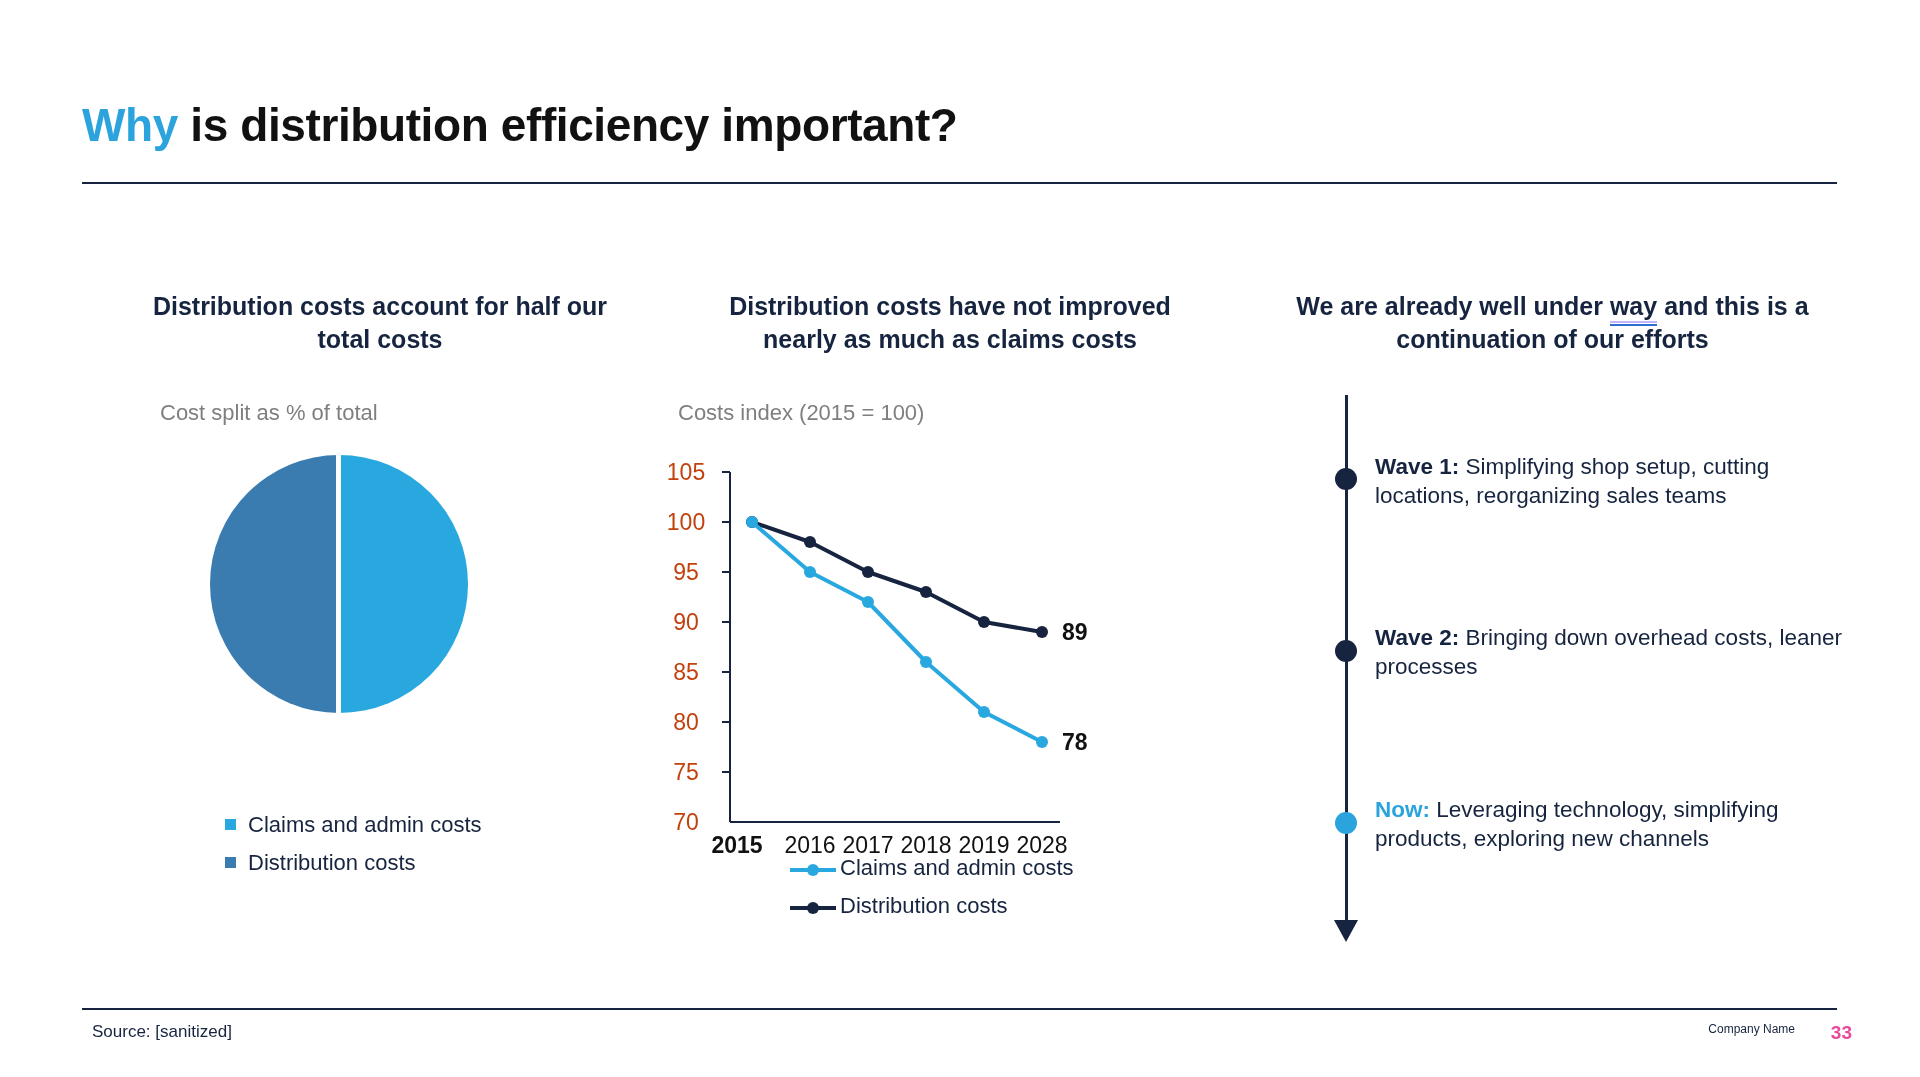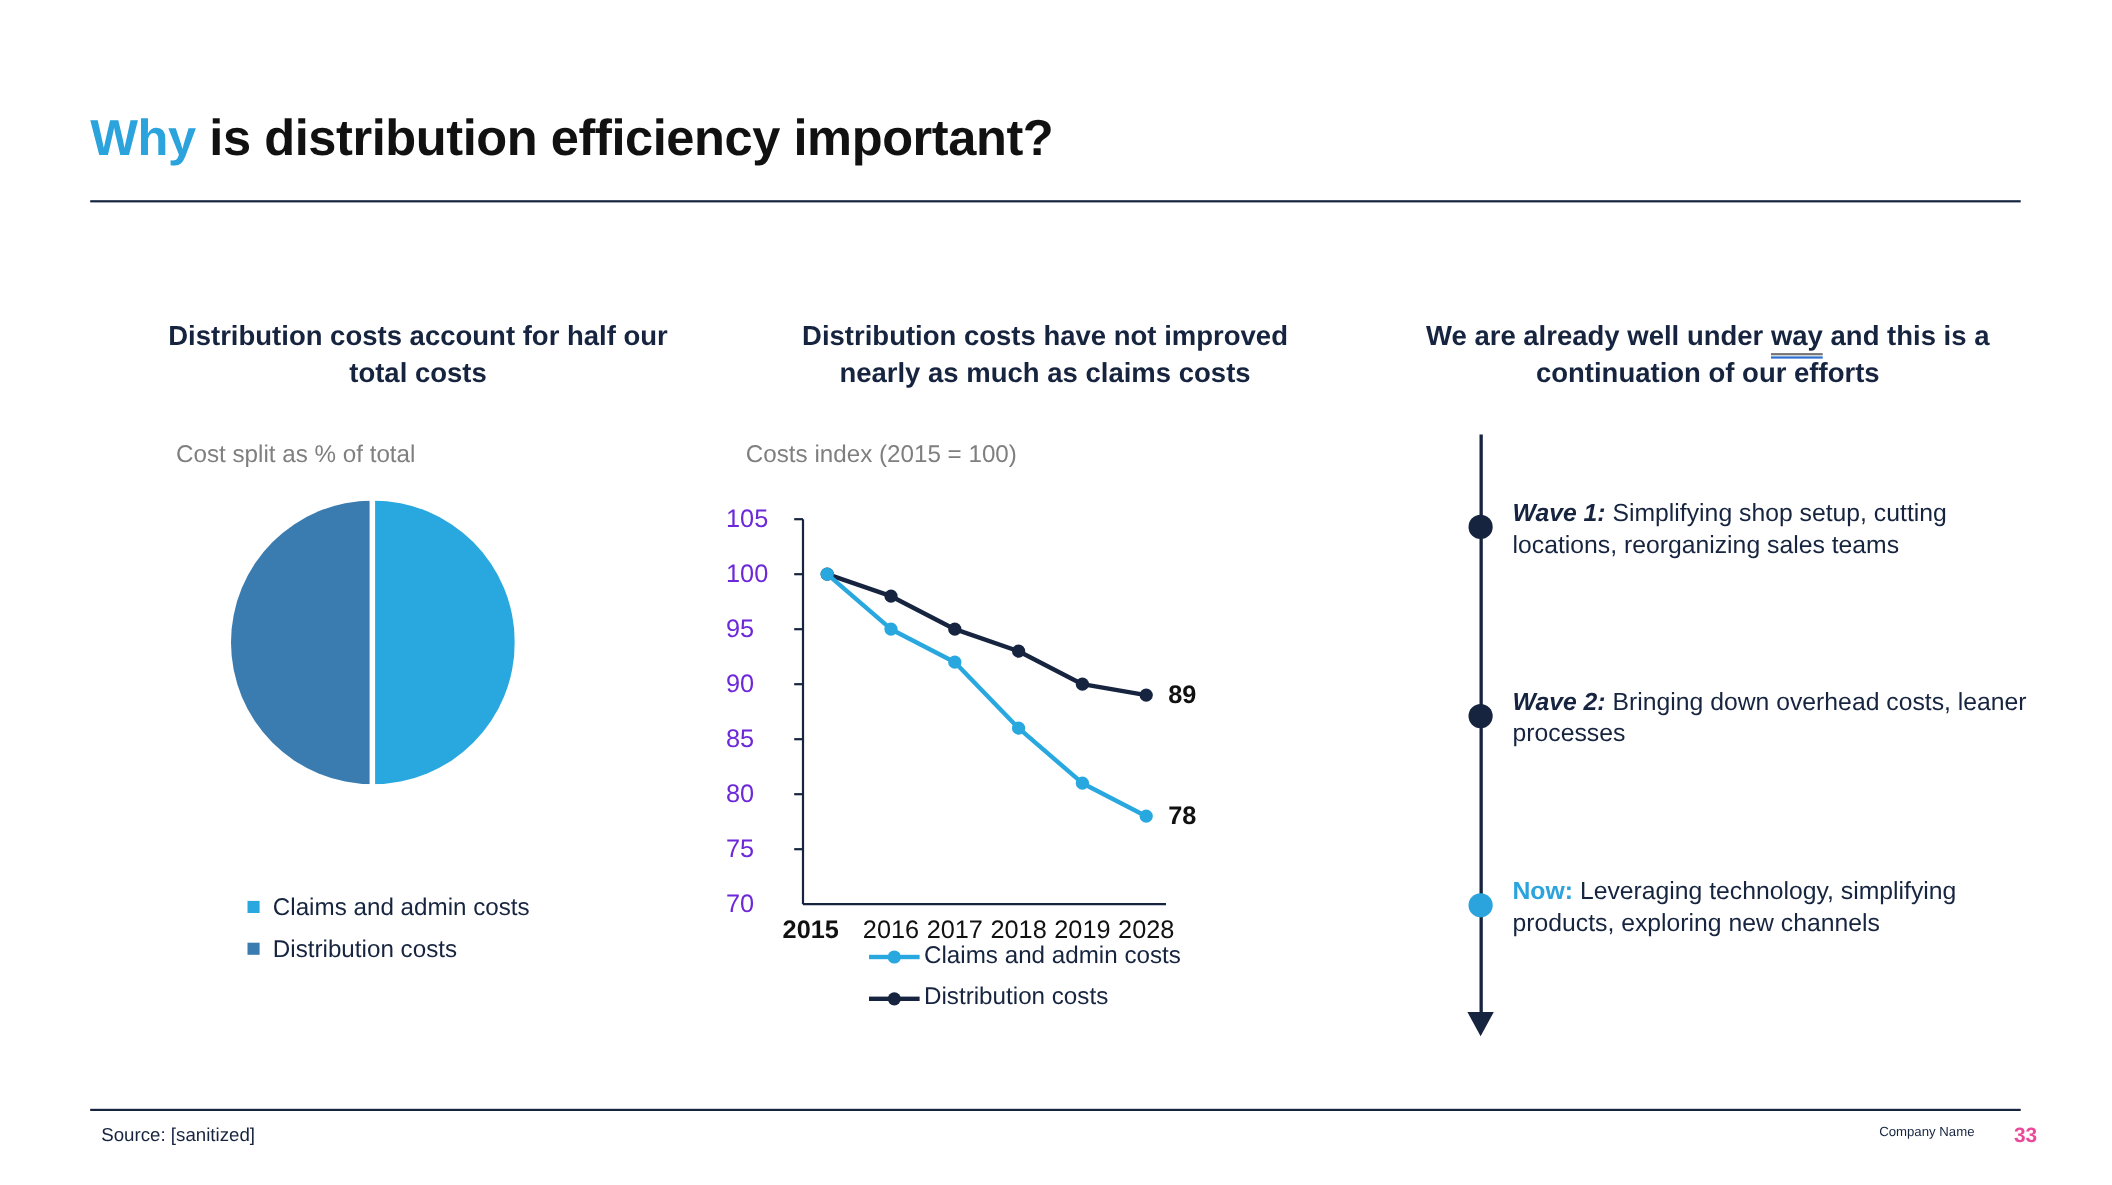--- a/index.html
+++ b/index.html
@@ -141,23 +141,23 @@
     position: absolute;
     left: 660px;
     top: 450px;
     width: 420px;
     height: 400px;
   }
   .y-tick-label {
     position: absolute;
     right: 0;
     width: 52px;
-    text-align: left;
+    text-align: center;
     font-size: 23px;
-    color: #6d28d9;
+    color: #c2410c;
     transform: translateY(-50%);
   }
   .x-tick-label {
     position: absolute;
     font-size: 23px;
     color: #111111;
     text-align: center;
     transform: translateX(-50%);
   }
   .end-label {
@@ -194,27 +194,27 @@
     left: 1335px;
   }
   .tl-text {
     position: absolute;
     left: 1375px;
     width: 470px;
     font-size: 22.5px;
     line-height: 1.3;
     color: #16243F;
   }
-  .tl-text b { font-weight: bold; font-style: italic; }
+  .tl-text b { font-weight: bold; }
   .tl-text .now { color: #2BA3DC; font-weight: bold; }
 
   
   .spell {
     position: relative;
-    border-bottom: 2px solid #737373;
+    border-bottom: 2px solid #c4b5fd;
     padding-bottom: 1px;
   }
   .spell::after {
     content: "";
     position: absolute;
     left: 0; right: 0; bottom: -5px;
     height: 2px;
     background: #2B6FD0;
   }
 

